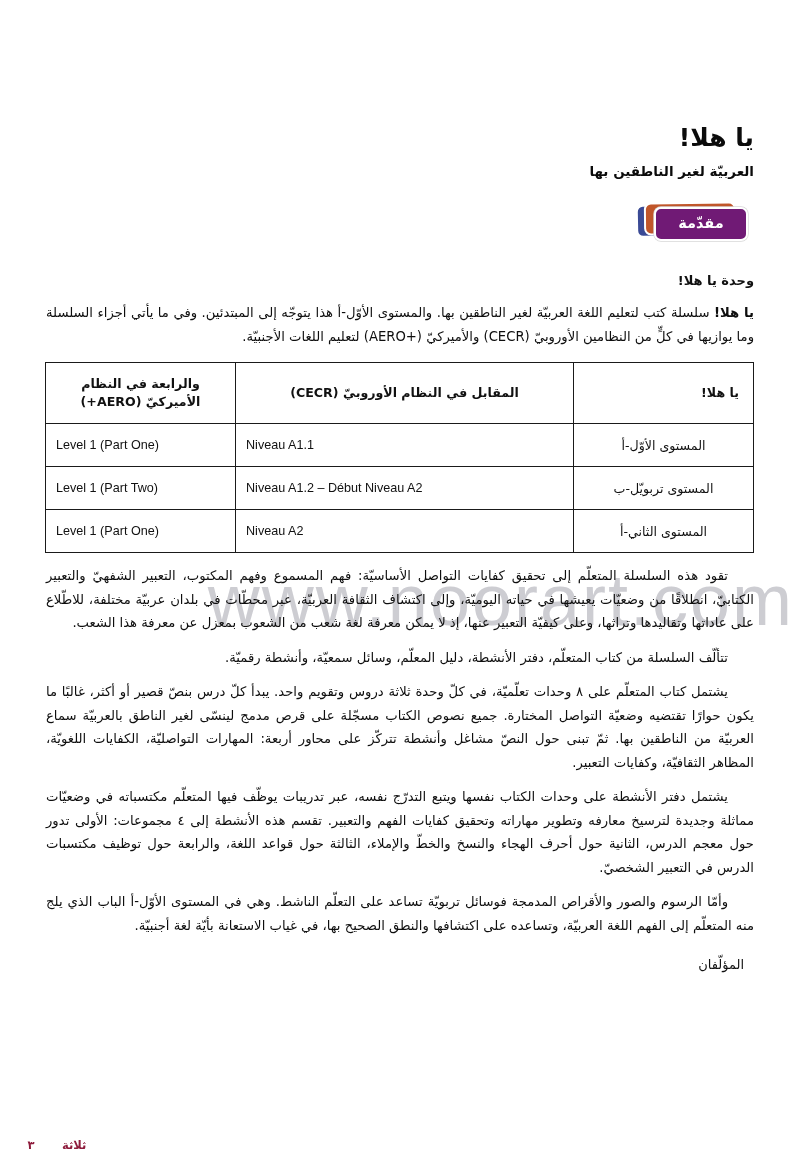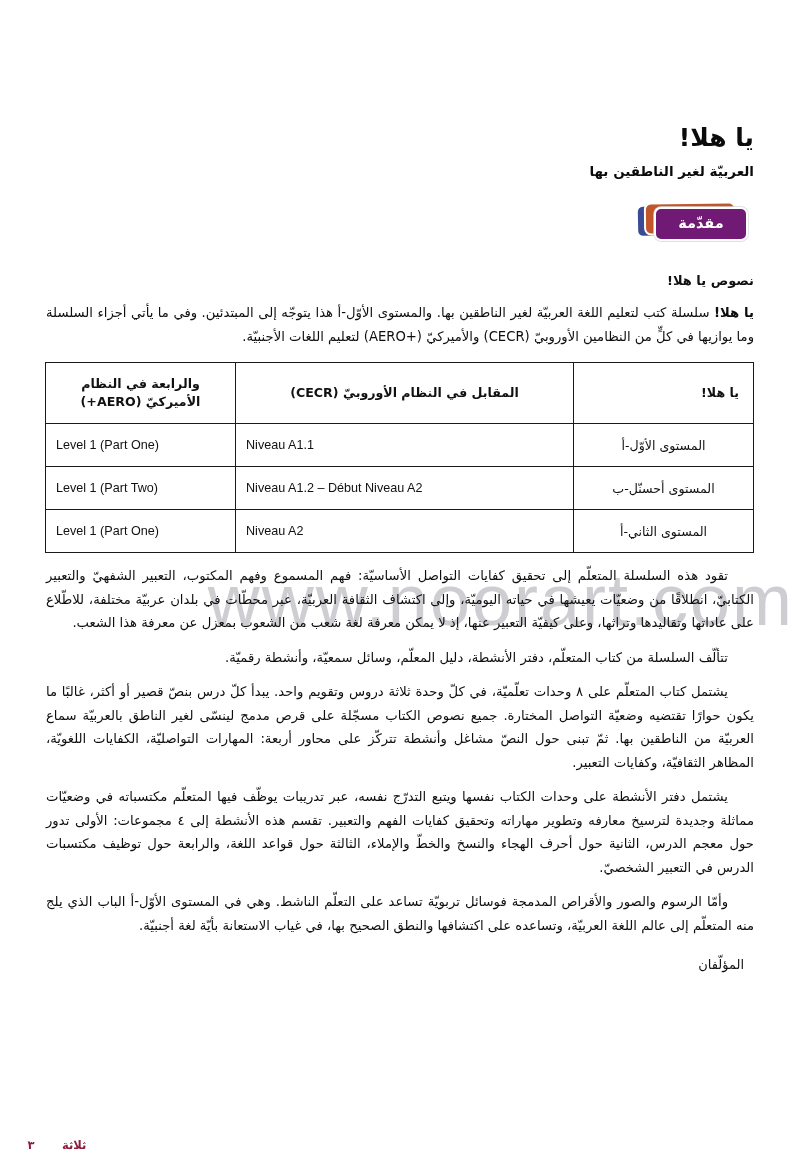--- a/index.html
+++ b/index.html
@@ -260,21 +260,21 @@
     <div class="badge-wrap">
       <div class="badge-stack">
         <div class="badge-card blue"></div>
         <div class="badge-card orange"></div>
         <div class="badge-card red">
           <span class="badge-label">مقدّمة</span>
         </div>
       </div>
     </div>
 
-    <div class="series-line">نصوص يا هلا!</div>
+    <div class="series-line">وحدة يا هلا!</div>
 
     <p class="body no-indent"><b>يا هلا!</b><span> سلسلة كتب لتعليم اللغة العربيّة لغير الناطقين بها. والمستوى الأوّل-أ هذا يتوجّه إلى المبتدئين. وفي ما يأتي أجزاء السلسلة وما يوازيها في كلٍّ من النظامين الأوروبيّ (<span class="ltr">CECR</span>) والأميركيّ (<span class="ltr">AERO+</span>) لتعليم اللغات الأجنبيّة.</span></p>
 
     <table class="levels">
       <colgroup>
         <col class="c-name">
           <col class="c-cecr">
           <col class="c-aero">
       </colgroup>
       <thead>
@@ -284,37 +284,37 @@
           <th>والرابعة في النظام الأميركيّ (AERO+)</th>
         </tr>
       </thead>
       <tbody>
         <tr>
           <td class="cell-name">المستوى الأوّل-أ</td>
           <td class="cell-cecr">Niveau A1.1</td>
           <td class="cell-aero">Level 1 (Part One)</td>
         </tr>
         <tr>
-          <td class="cell-name">المستوى أحسنّل-ب</td>
+          <td class="cell-name">المستوى تربويّل-ب</td>
           <td class="cell-cecr">Niveau A1.2 – Début Niveau A2</td>
           <td class="cell-aero">Level 1 (Part Two)</td>
         </tr>
         <tr>
           <td class="cell-name">المستوى الثاني-أ</td>
           <td class="cell-cecr">Niveau A2</td>
           <td class="cell-aero">Level 1 (Part One)</td>
         </tr>
       </tbody>
     </table>
 
     <p class="body">تقود هذه السلسلة المتعلّم إلى تحقيق كفايات التواصل الأساسيّة: فهم المسموع وفهم المكتوب، التعبير الشفهيّ والتعبير الكتابيّ، انطلاقًا من وضعيّات يعيشها في حياته اليوميّة، وإلى اكتشاف الثقافة العربيّة، عبر محطّات في بلدان عربيّة مختلفة، للاطّلاع على عاداتها وتقاليدها وتراثها، وعلى كيفيّة التعبير عنها، إذ لا يمكن معرفة لغة شعب من الشعوب بمعزل عن معرفة هذا الشعب.</p>
     <p class="body">تتألّف السلسلة من كتاب المتعلّم، دفتر الأنشطة، دليل المعلّم، وسائل سمعيّة، وأنشطة رقميّة.</p>
     <p class="body">يشتمل كتاب المتعلّم على ٨ وحدات تعلّميّة، في كلّ وحدة ثلاثة دروس وتقويم واحد. يبدأ كلّ درس بنصّ قصير أو أكثر، غالبًا ما يكون حوارًا تقتضيه وضعيّة التواصل المختارة. جميع نصوص الكتاب مسجّلة على قرص مدمج لينسّى لغير الناطق بالعربيّة سماع العربيّة من الناطقين بها. ثمّ تبنى حول النصّ مشاغل وأنشطة تتركّز على محاور أربعة: المهارات التواصليّة، الكفايات اللغويّة، المظاهر الثقافيّة، وكفايات التعبير.</p>
     <p class="body">يشتمل دفتر الأنشطة على وحدات الكتاب نفسها ويتبع التدرّج نفسه، عبر تدريبات يوظّف فيها المتعلّم مكتسباته في وضعيّات مماثلة وجديدة لترسيخ معارفه وتطوير مهاراته وتحقيق كفايات الفهم والتعبير. تقسم هذه الأنشطة إلى ٤ مجموعات: الأولى تدور حول معجم الدرس، الثانية حول أحرف الهجاء والنسخ والخطّ والإملاء، الثالثة حول قواعد اللغة، والرابعة حول توظيف مكتسبات الدرس في التعبير الشخصيّ.</p>
-    <p class="body">وأمّا الرسوم والصور والأقراص المدمجة فوسائل تربويّة تساعد على التعلّم الناشط. وهي في المستوى الأوّل-أ الباب الذي يلج منه المتعلّم إلى عالم اللغة العربيّة، وتساعده على اكتشافها والنطق الصحيح بها، في غياب الاستعانة بأيّة لغة أجنبيّة.</p>
+    <p class="body">وأمّا الرسوم والصور والأقراص المدمجة فوسائل تربويّة تساعد على التعلّم الناشط. وهي في المستوى الأوّل-أ الباب الذي يلج منه المتعلّم إلى الفهم اللغة العربيّة، وتساعده على اكتشافها والنطق الصحيح بها، في غياب الاستعانة بأيّة لغة أجنبيّة.</p>
 
     <div class="signature">المؤلّفان</div>
 
   </div>
 
   <div id="footer">
     <span class="page-num">٣</span>
     <span class="page-word">ثلاثة</span>
   </div>
 

